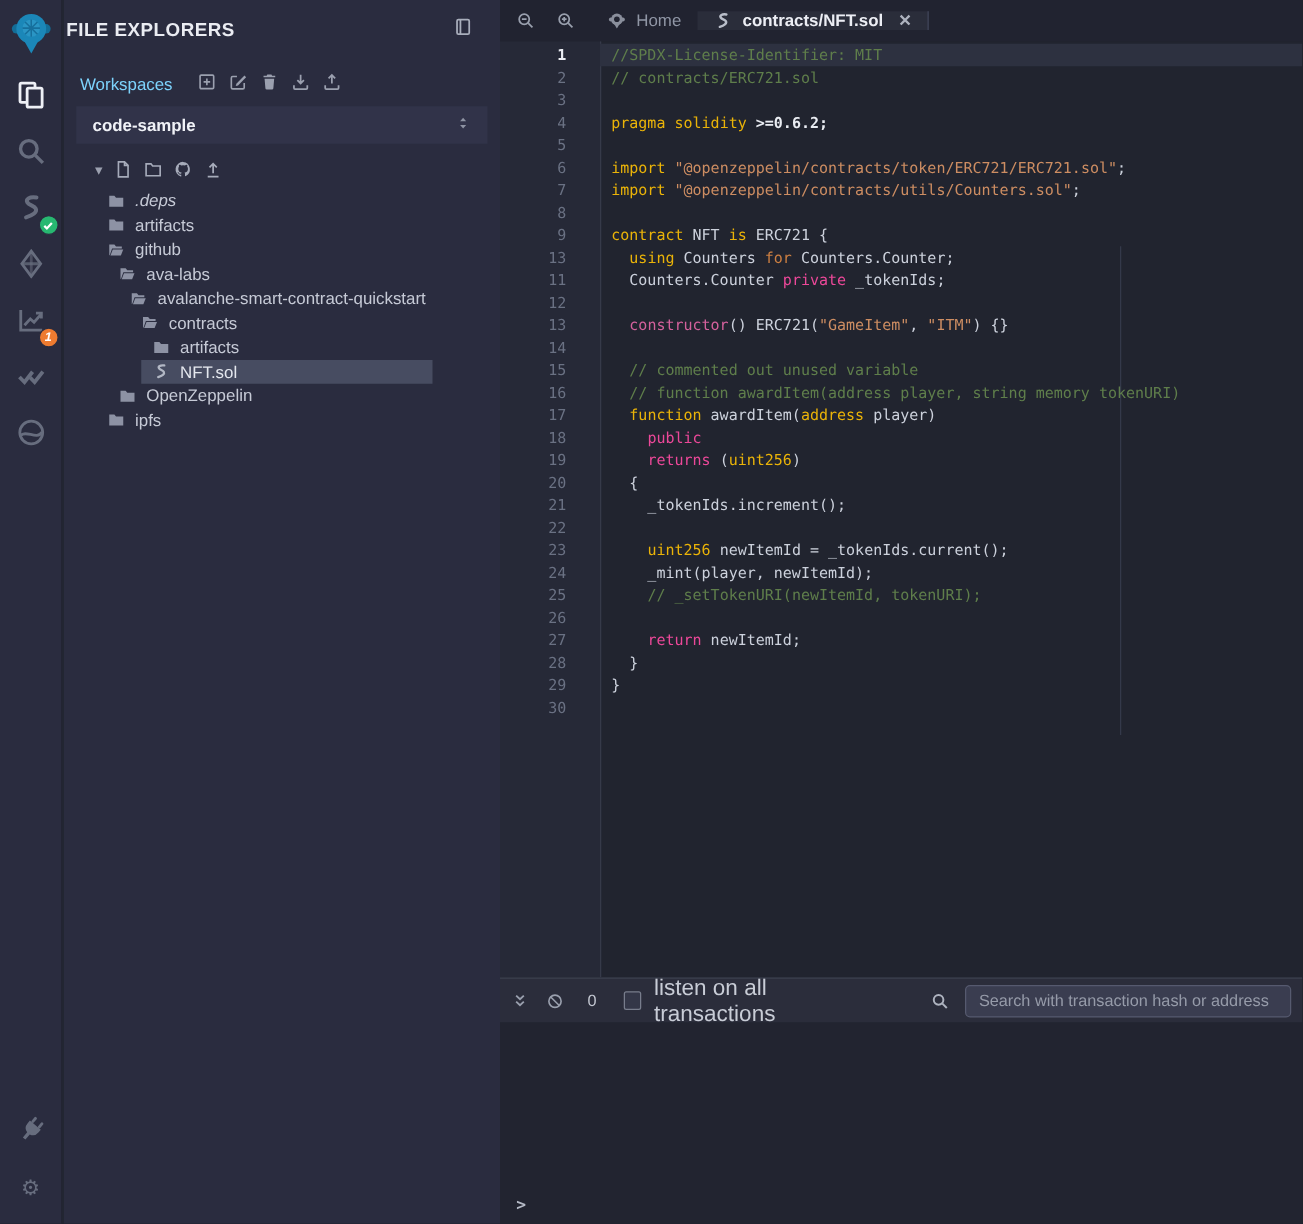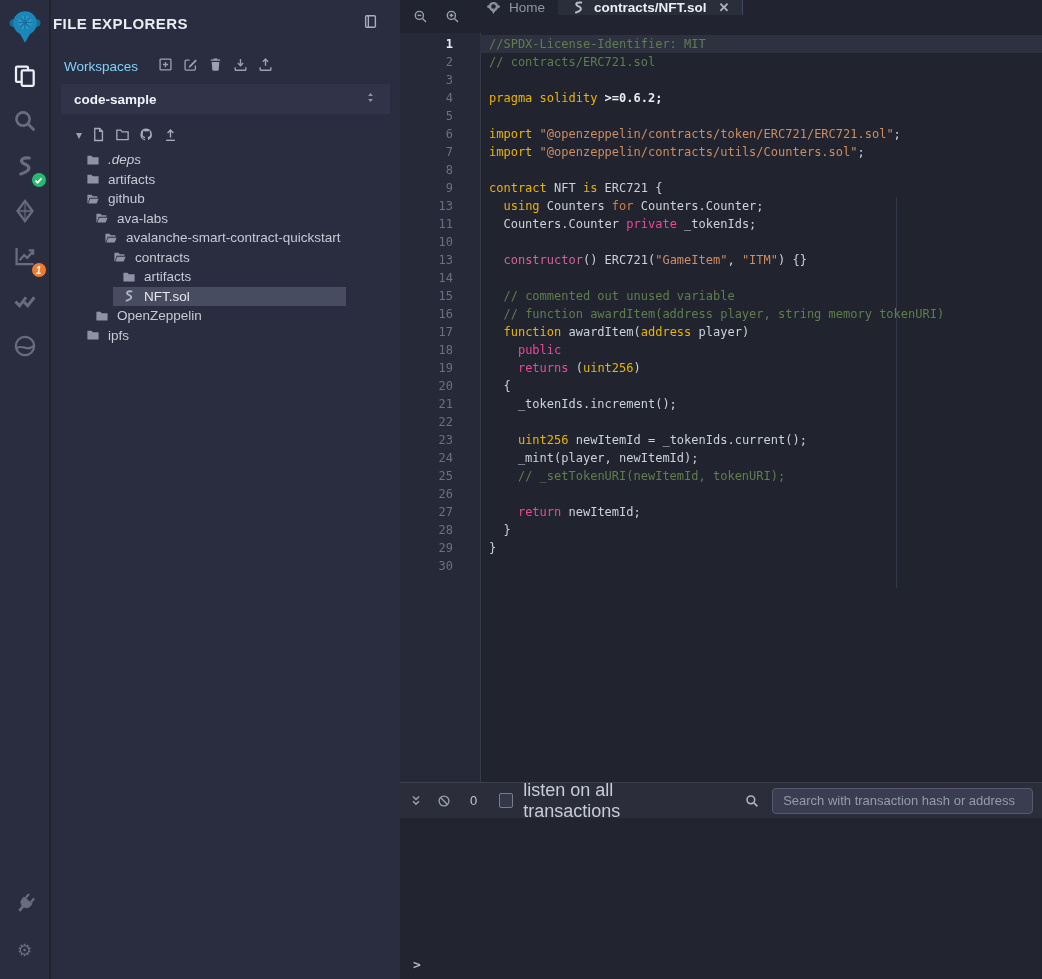--- a/index.html
+++ b/index.html
@@ -342,21 +342,21 @@
           </span>
           <span class="ic">
             <svg viewBox="0 0 16 16" fill="none" stroke="currentColor" stroke-width="1.5">
               <circle cx="6.8" cy="6.8" r="4.3"></circle>
               <line x1="10.2" y1="10.2" x2="13.8" y2="13.8"></line>
               <line x1="4.8" y1="6.8" x2="8.8" y2="6.8"></line>
               <line x1="6.8" y1="4.8" x2="6.8" y2="8.8"></line>
             </svg>
           </span>
         </div>
-      <div id="tabs" style="display:flex;align-items:flex-start;">
+      <div id="tabs" style="display:flex;align-items:center;">
           <div class="tab">
             <span class="ic">
               <svg viewBox="0 0 16 16">
                 <circle cx="2.9" cy="7" r="1.7" fill="currentColor"></circle>
                 <circle cx="13.1" cy="7" r="1.7" fill="currentColor"></circle>
                 <circle cx="8" cy="7" r="5" fill="currentColor"></circle>
                 <path d="M8 14.8 5 9.8h6Z" fill="currentColor"></path>
                 <circle cx="8" cy="6.8" r="2.4" fill="#212330"></circle>
               </svg>
             </span>
@@ -414,21 +414,21 @@
           </div>
           <div class="cl">
             <span class="ln">13</span>
             <span class="cd"><span class="tk-txt">  </span><span class="tk-kw">using</span><span class="tk-txt"> Counters </span><span class="tk-kw3">for</span><span class="tk-txt"> Counters.Counter;</span></span>
           </div>
           <div class="cl">
             <span class="ln">11</span>
             <span class="cd"><span class="tk-txt">  Counters.Counter </span><span class="tk-kw2">private</span><span class="tk-txt"> _tokenIds;</span></span>
           </div>
           <div class="cl">
-            <span class="ln">10</span>
+            <span class="ln">12</span>
             <span class="cd"></span>
           </div>
           <div class="cl">
             <span class="ln">13</span>
             <span class="cd"><span class="tk-txt">  </span><span class="tk-fn">constructor</span><span class="tk-txt">() ERC721(</span><span class="tk-str">"GameItem"</span><span class="tk-txt">, </span><span class="tk-str">"ITM"</span><span class="tk-txt">) {}</span></span>
           </div>
           <div class="cl">
             <span class="ln">14</span>
             <span class="cd"></span>
           </div>

